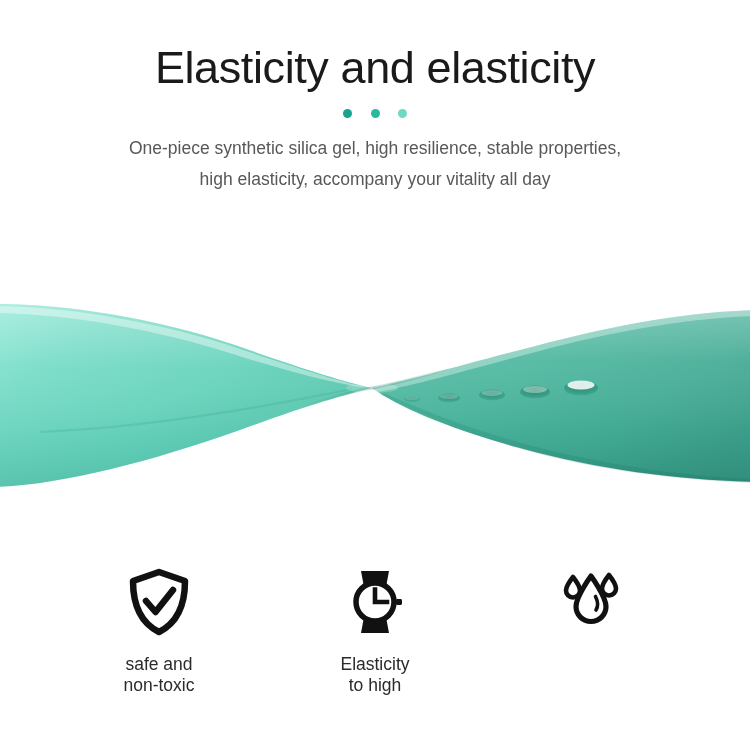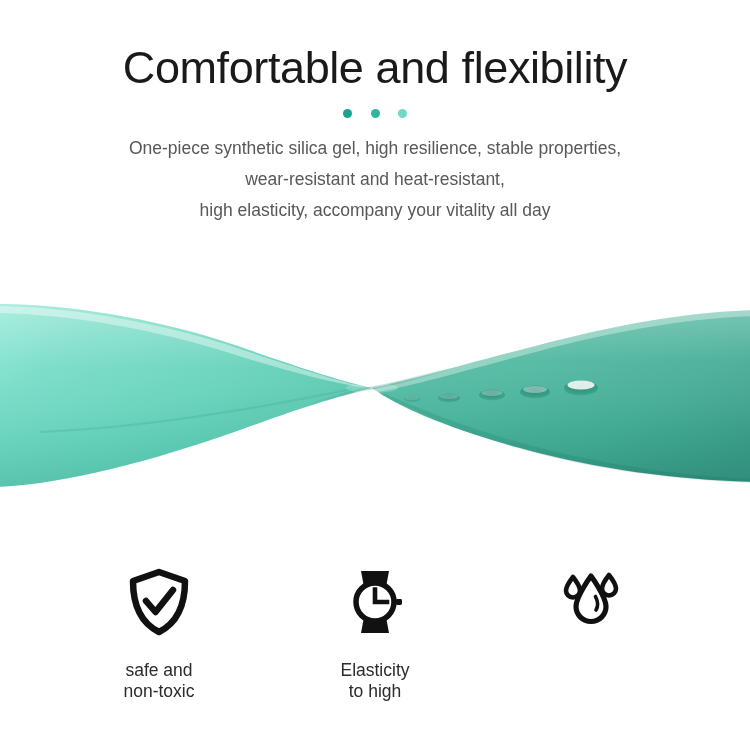--- a/index.html
+++ b/index.html
@@ -96,46 +96,45 @@
     flex-direction: column;
     align-items: center;
   }
   .feature-icon {
     height: 72px;
     display: flex;
     align-items: center;
     justify-content: center;
   }
   .feature-label {
-    margin-top: 22px;
+    margin-top: 16px;
     font-size: 17.5px;
     line-height: 21px;
     color: #2b2b2b;
     font-weight: 400;
   }
   .feature-label .l2 { display: block; }
 </style>
 </head>
 <body>
 
 <div class="page">
 
   <div class="header">
 
-    <h1 class="headline">Comfortable and flexibility</h1>
+    <h1 class="headline">Elasticity and elasticity</h1>
 
     <div class="dots">
       <span class="dot" style="background: rgb(23, 163, 140);"></span>
       <span class="dot" style="background: rgb(43, 184, 159);"></span>
       <span class="dot" style="background: rgb(111, 217, 198);"></span>
     </div>
 
     <div class="subtitle">
       <div>One-piece synthetic silica gel, high resilience, stable properties,</div>
-      <div>wear-resistant and heat-resistant,</div>
       <div>high elasticity, accompany your vitality all day</div>
     </div>
   </div>
 
   <div class="product">
     <svg width="750" height="235" viewBox="0 0 750 235" xmlns="http://www.w3.org/2000/svg">
       <defs>
 
         <linearGradient id="gLeft" x1="0" y1="0" x2="1" y2="0.55">
           <stop offset="0%" stop-color="#8ae7d4"></stop>

